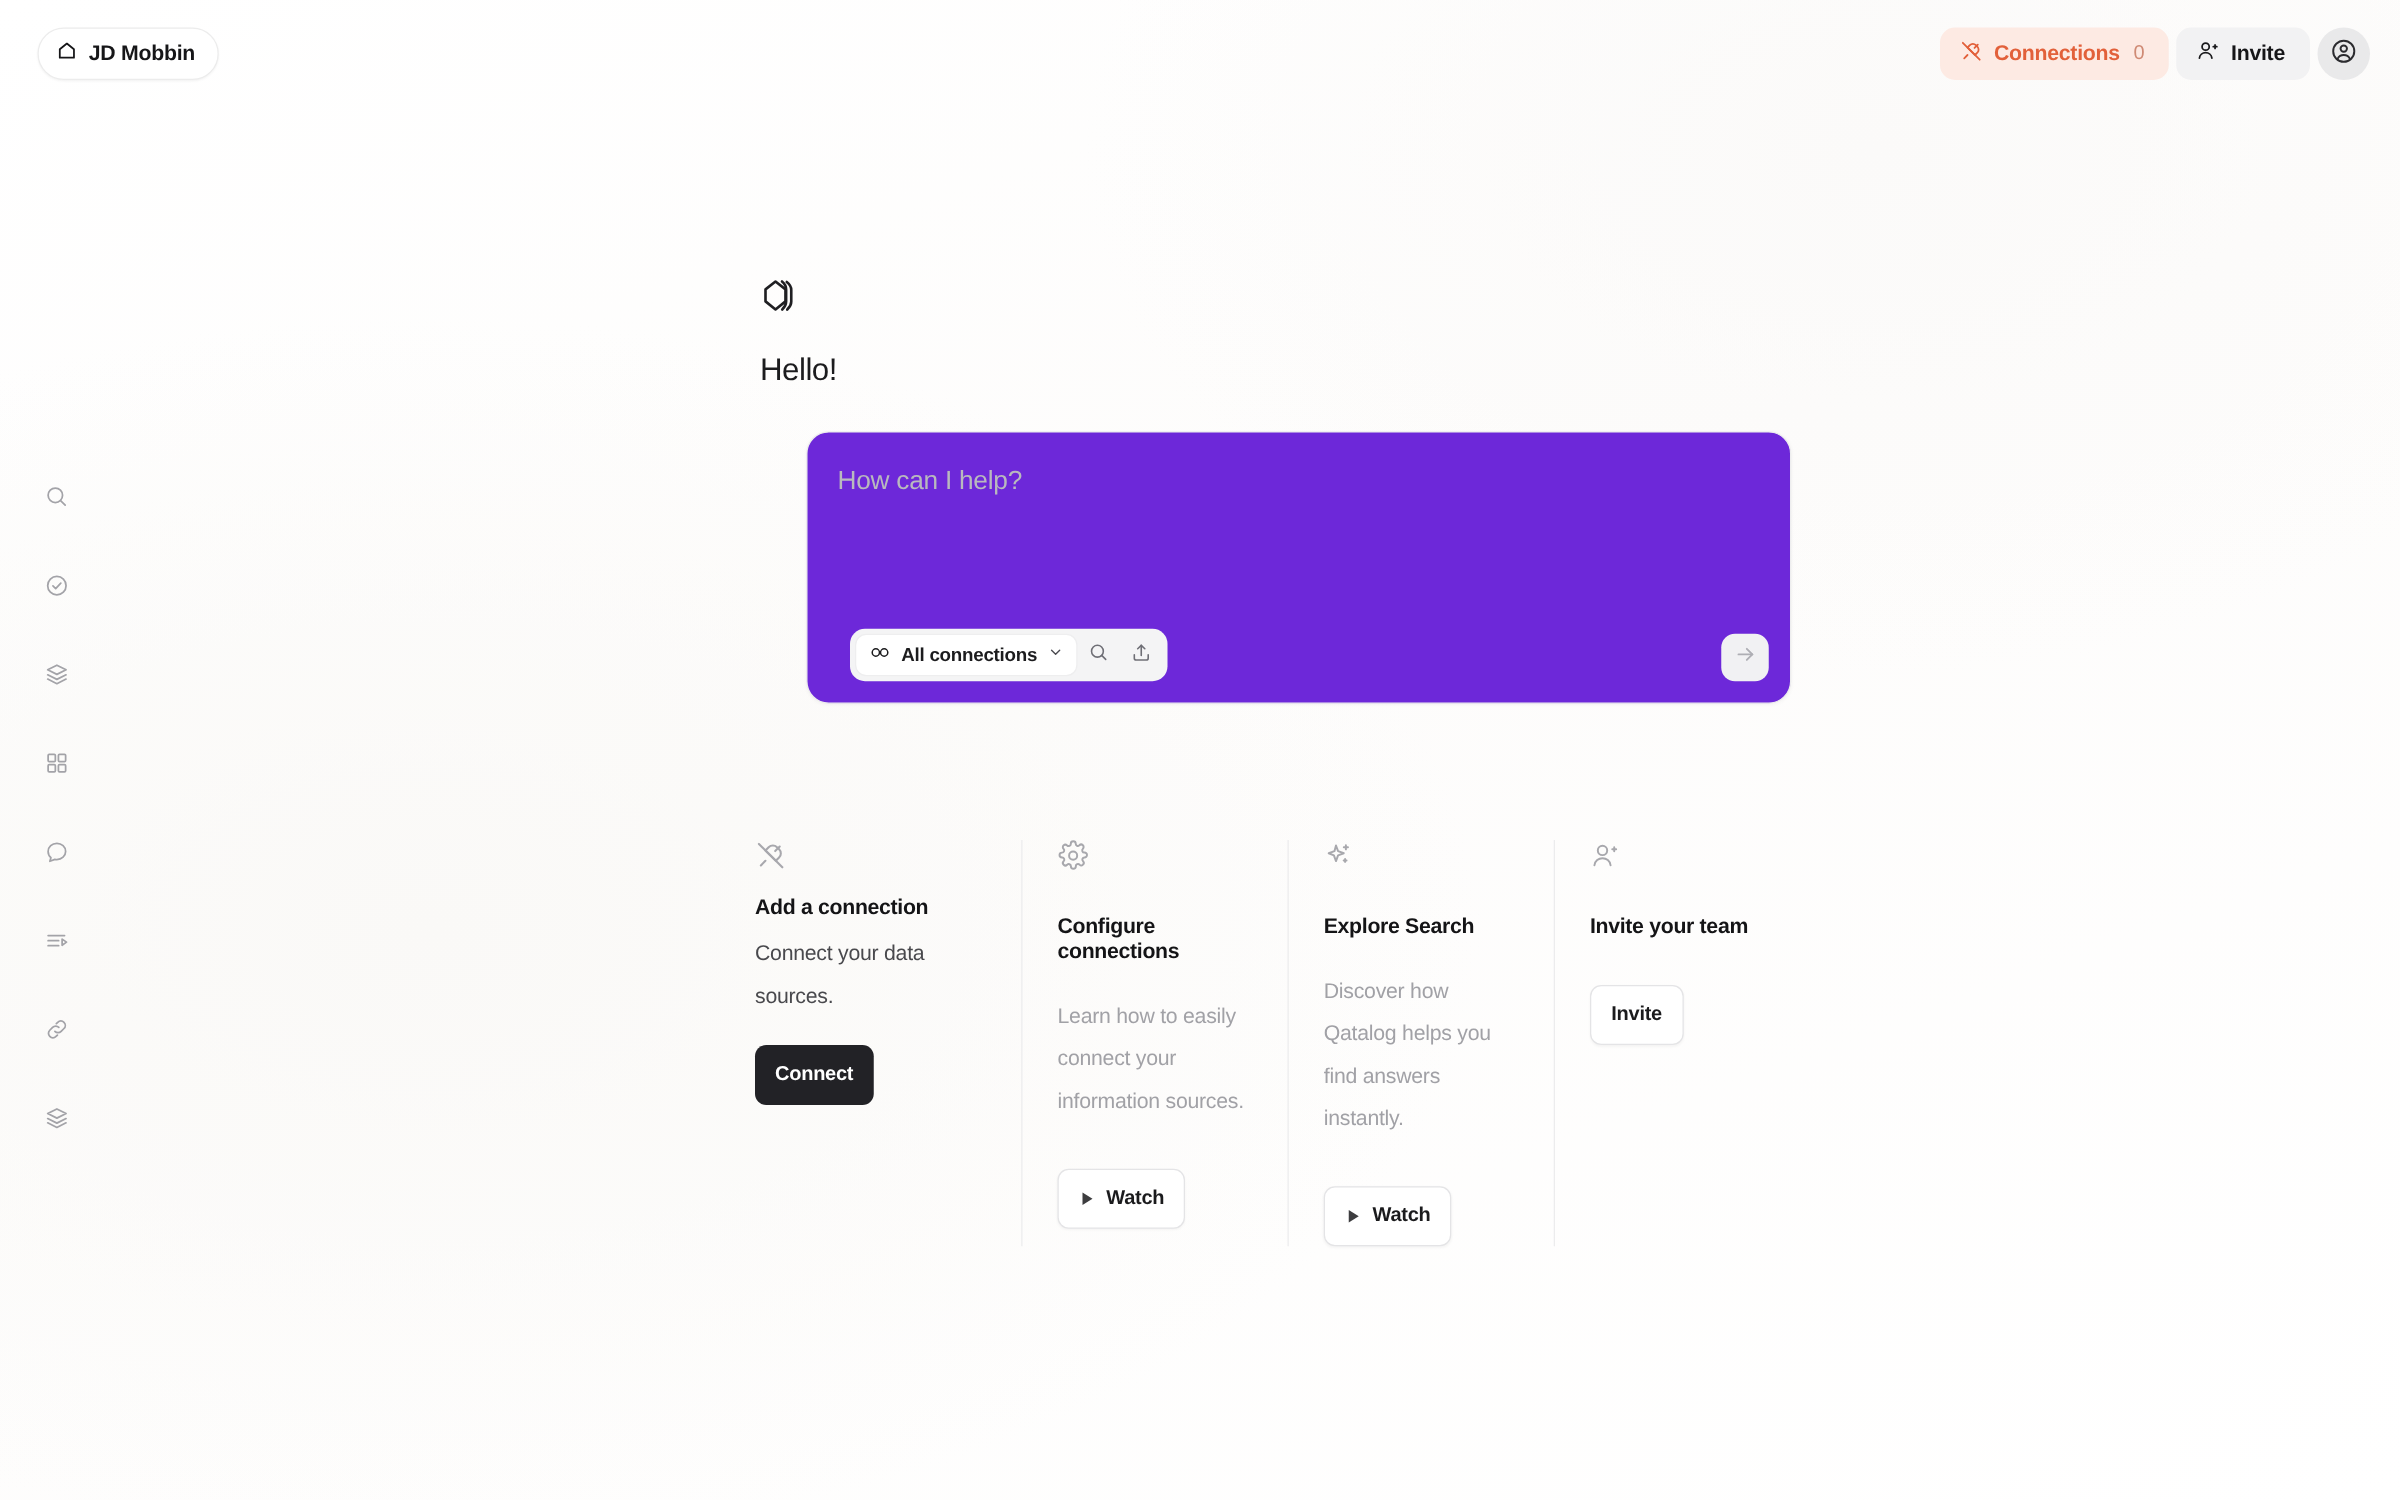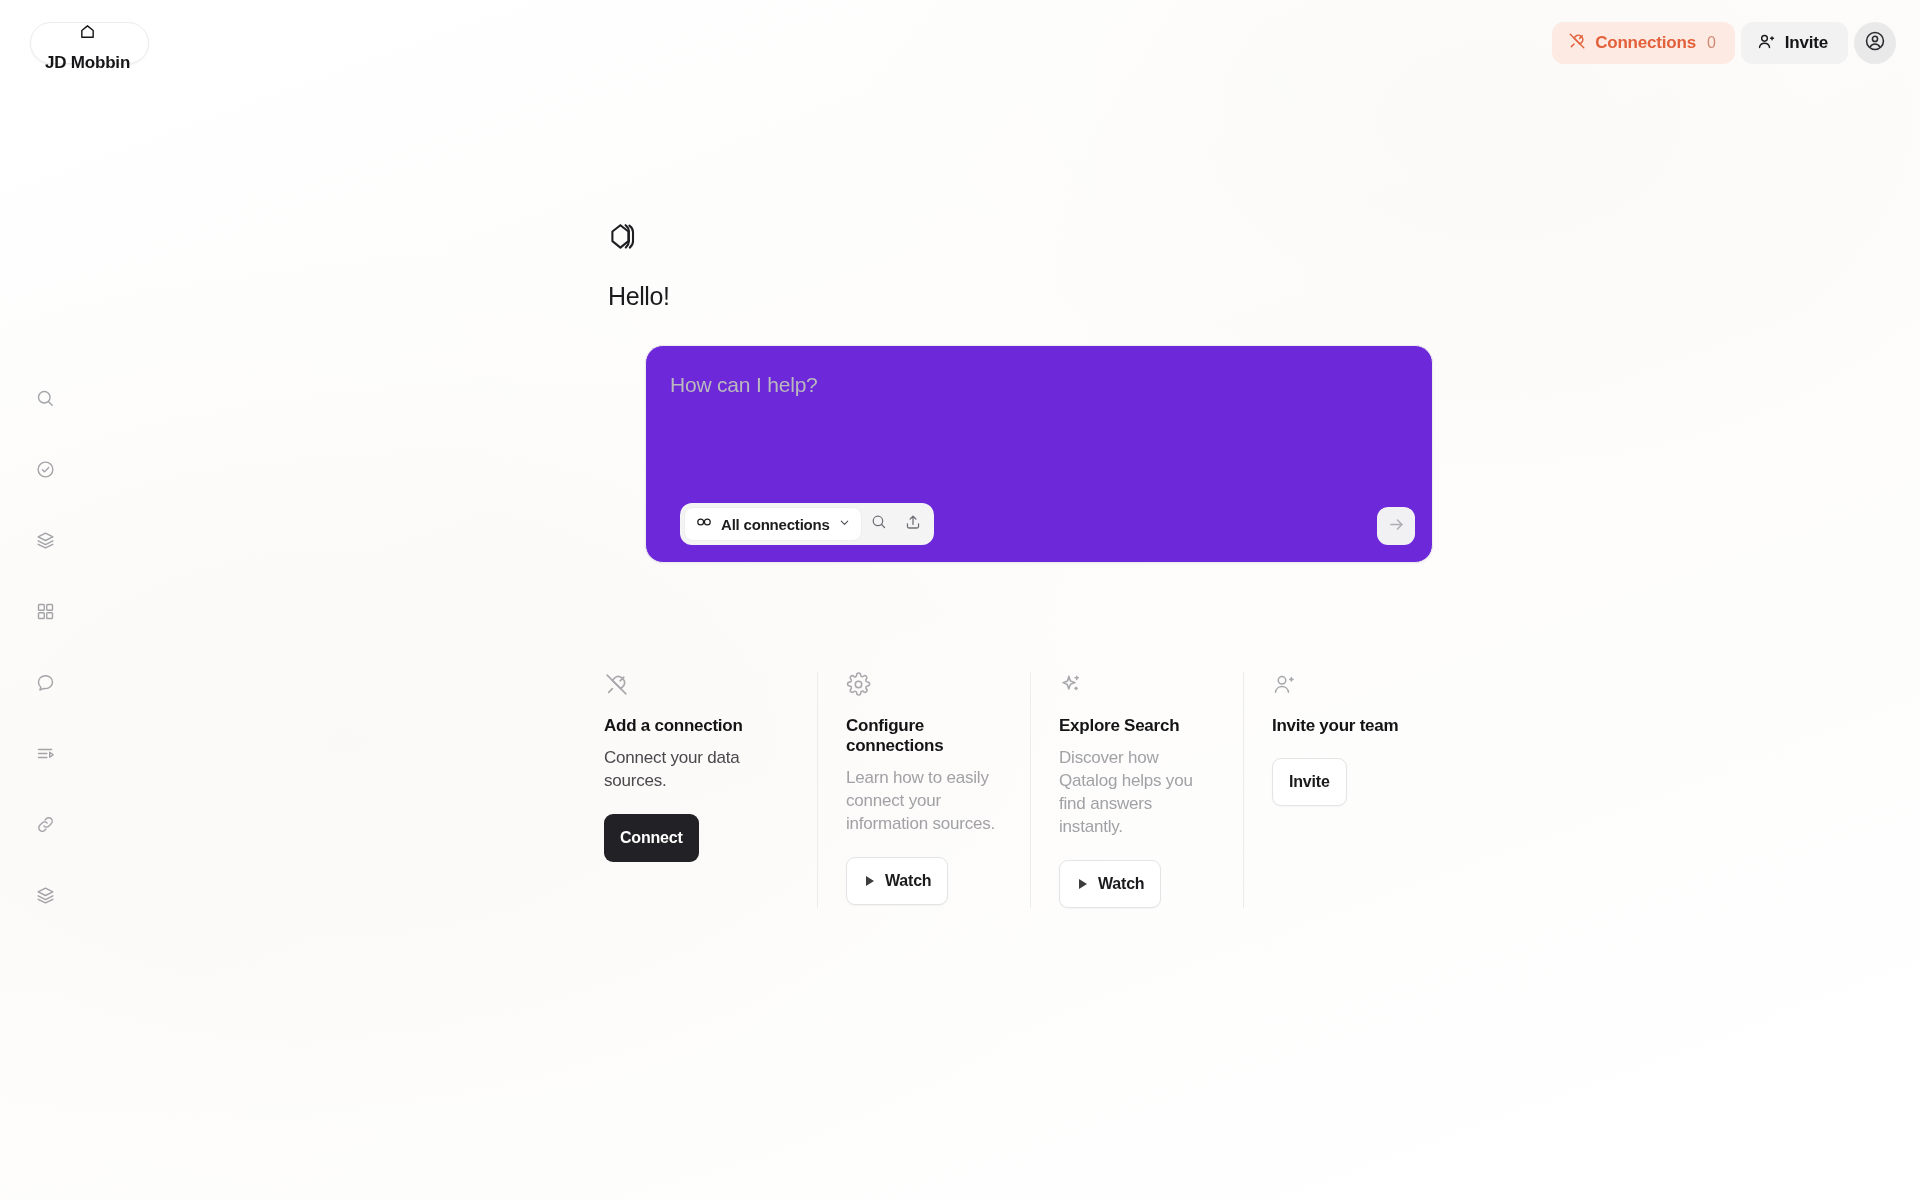--- a/index.html
+++ b/index.html
@@ -40,21 +40,20 @@
     display: inline-flex;
     align-items: center;
     gap: 9px;
     height: 42px;
     padding: 0 18px 0 14px;
     border: 1px solid #ececec;
     border-radius: 21px;
     background: #ffffff;
     box-shadow: 0 1px 2px rgba(16,16,16,.05);
     cursor: pointer;
-    flex-direction: column;
   }
   .home-pill .label {
     font-size: 17px;
     font-weight: 700;
     letter-spacing: -0.2px;
     color: #161618;
   }
   .topbar-right {
     display: flex;
     align-items: center;
@@ -237,38 +236,39 @@
     width: 213px;
     padding-right: 28px;
     padding-left: 0;
     position: relative;
     display: flex;
     flex-direction: column;
   }
   .card + .card {
     padding-left: 28px;
     border-left: 1px solid #ececed;
+    gap: 15px;
   }
   .card-icon {
     height: 30px;
     color: #a8a8ad;
     display: flex;
     align-items: flex-start;
   }
   .card-title {
     margin-top: 14px;
     font-size: 17px;
     font-weight: 700;
     letter-spacing: -0.25px;
     color: #141416;
   }
   .card-body {
     margin-top: 10px;
     font-size: 17px;
-    line-height: 23px;
+    line-height: 34px;
     letter-spacing: -0.2px;
     color: #a1a1a6;
   }
   .card.primary .card-body { color: #49494d; }
   .card-action { margin-top: 22px; }
   .btn {
     display: inline-flex;
     align-items: center;
     gap: 8px;
     height: 48px;

